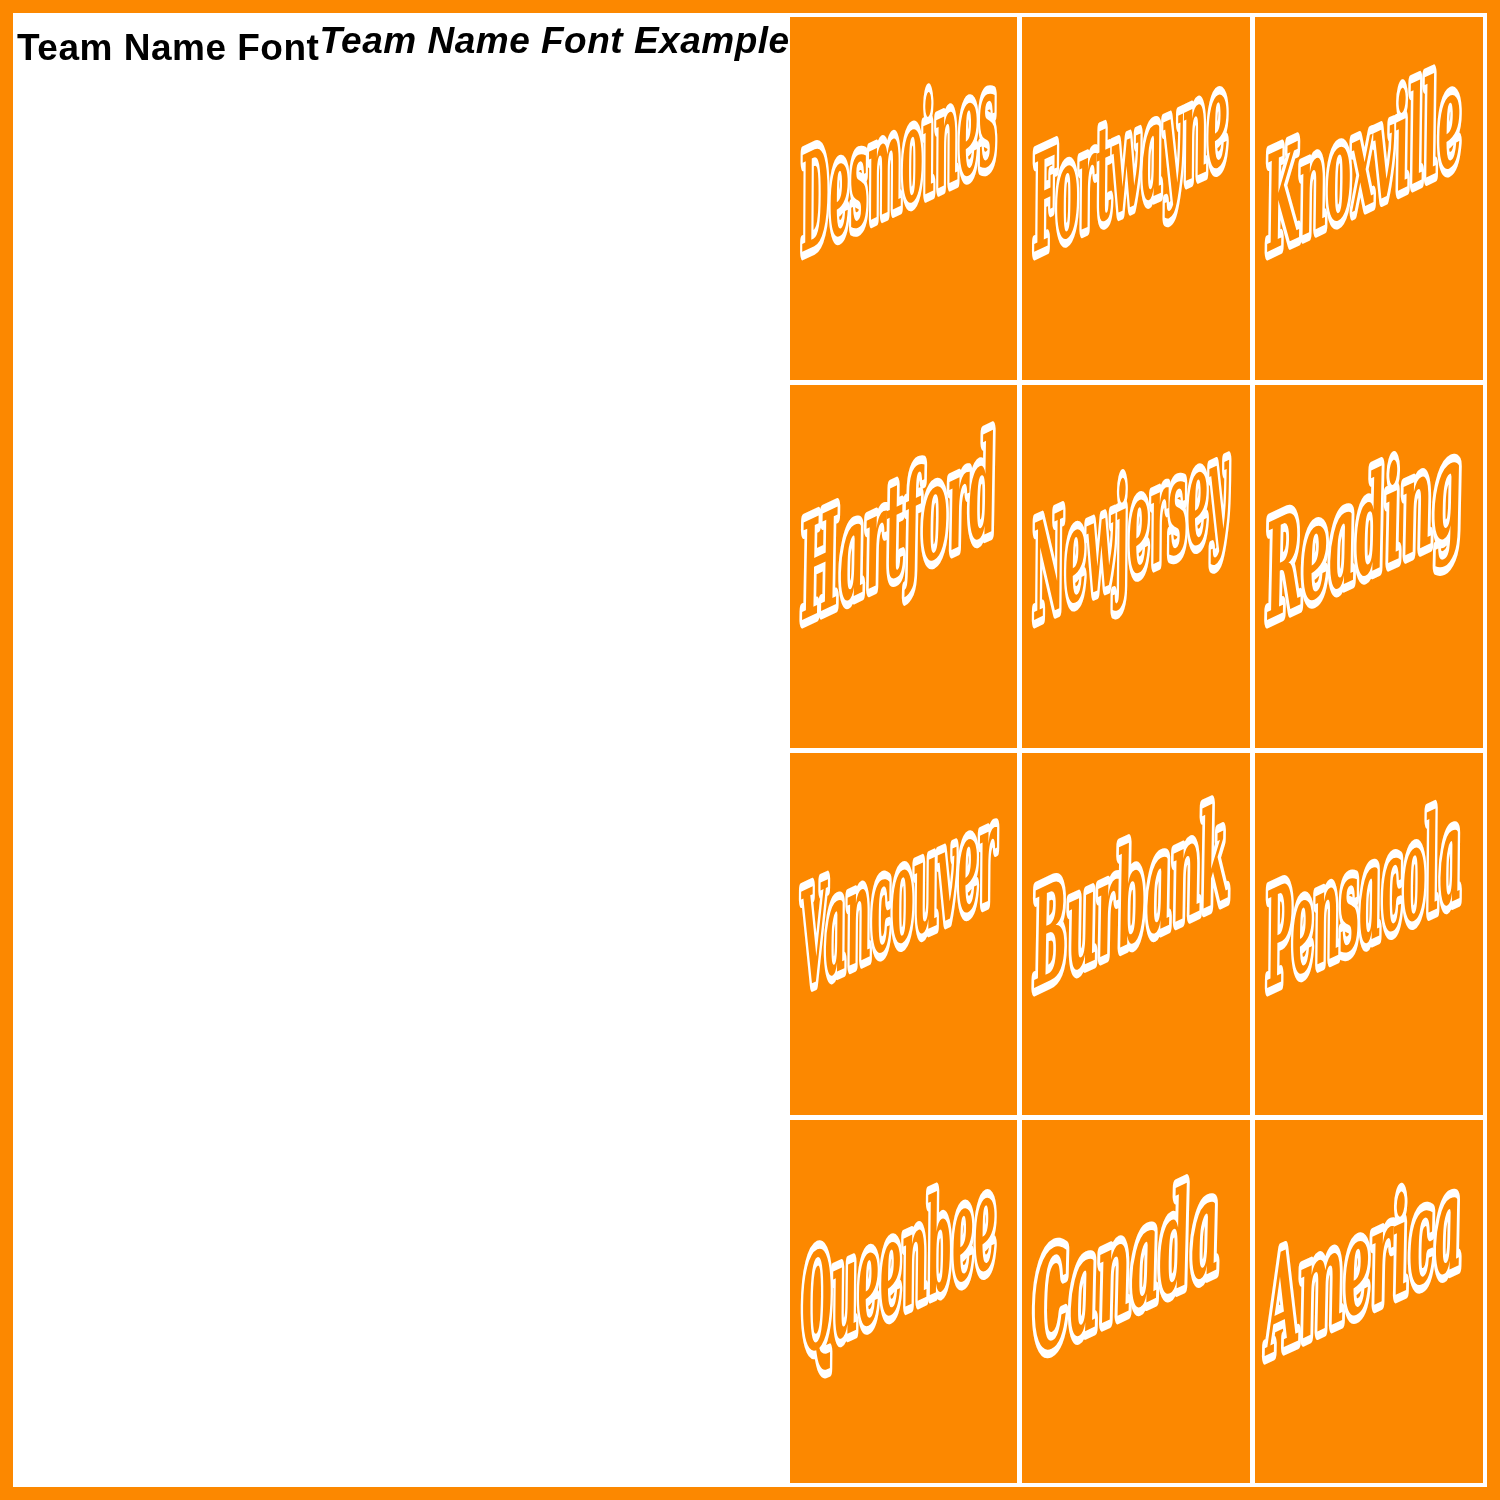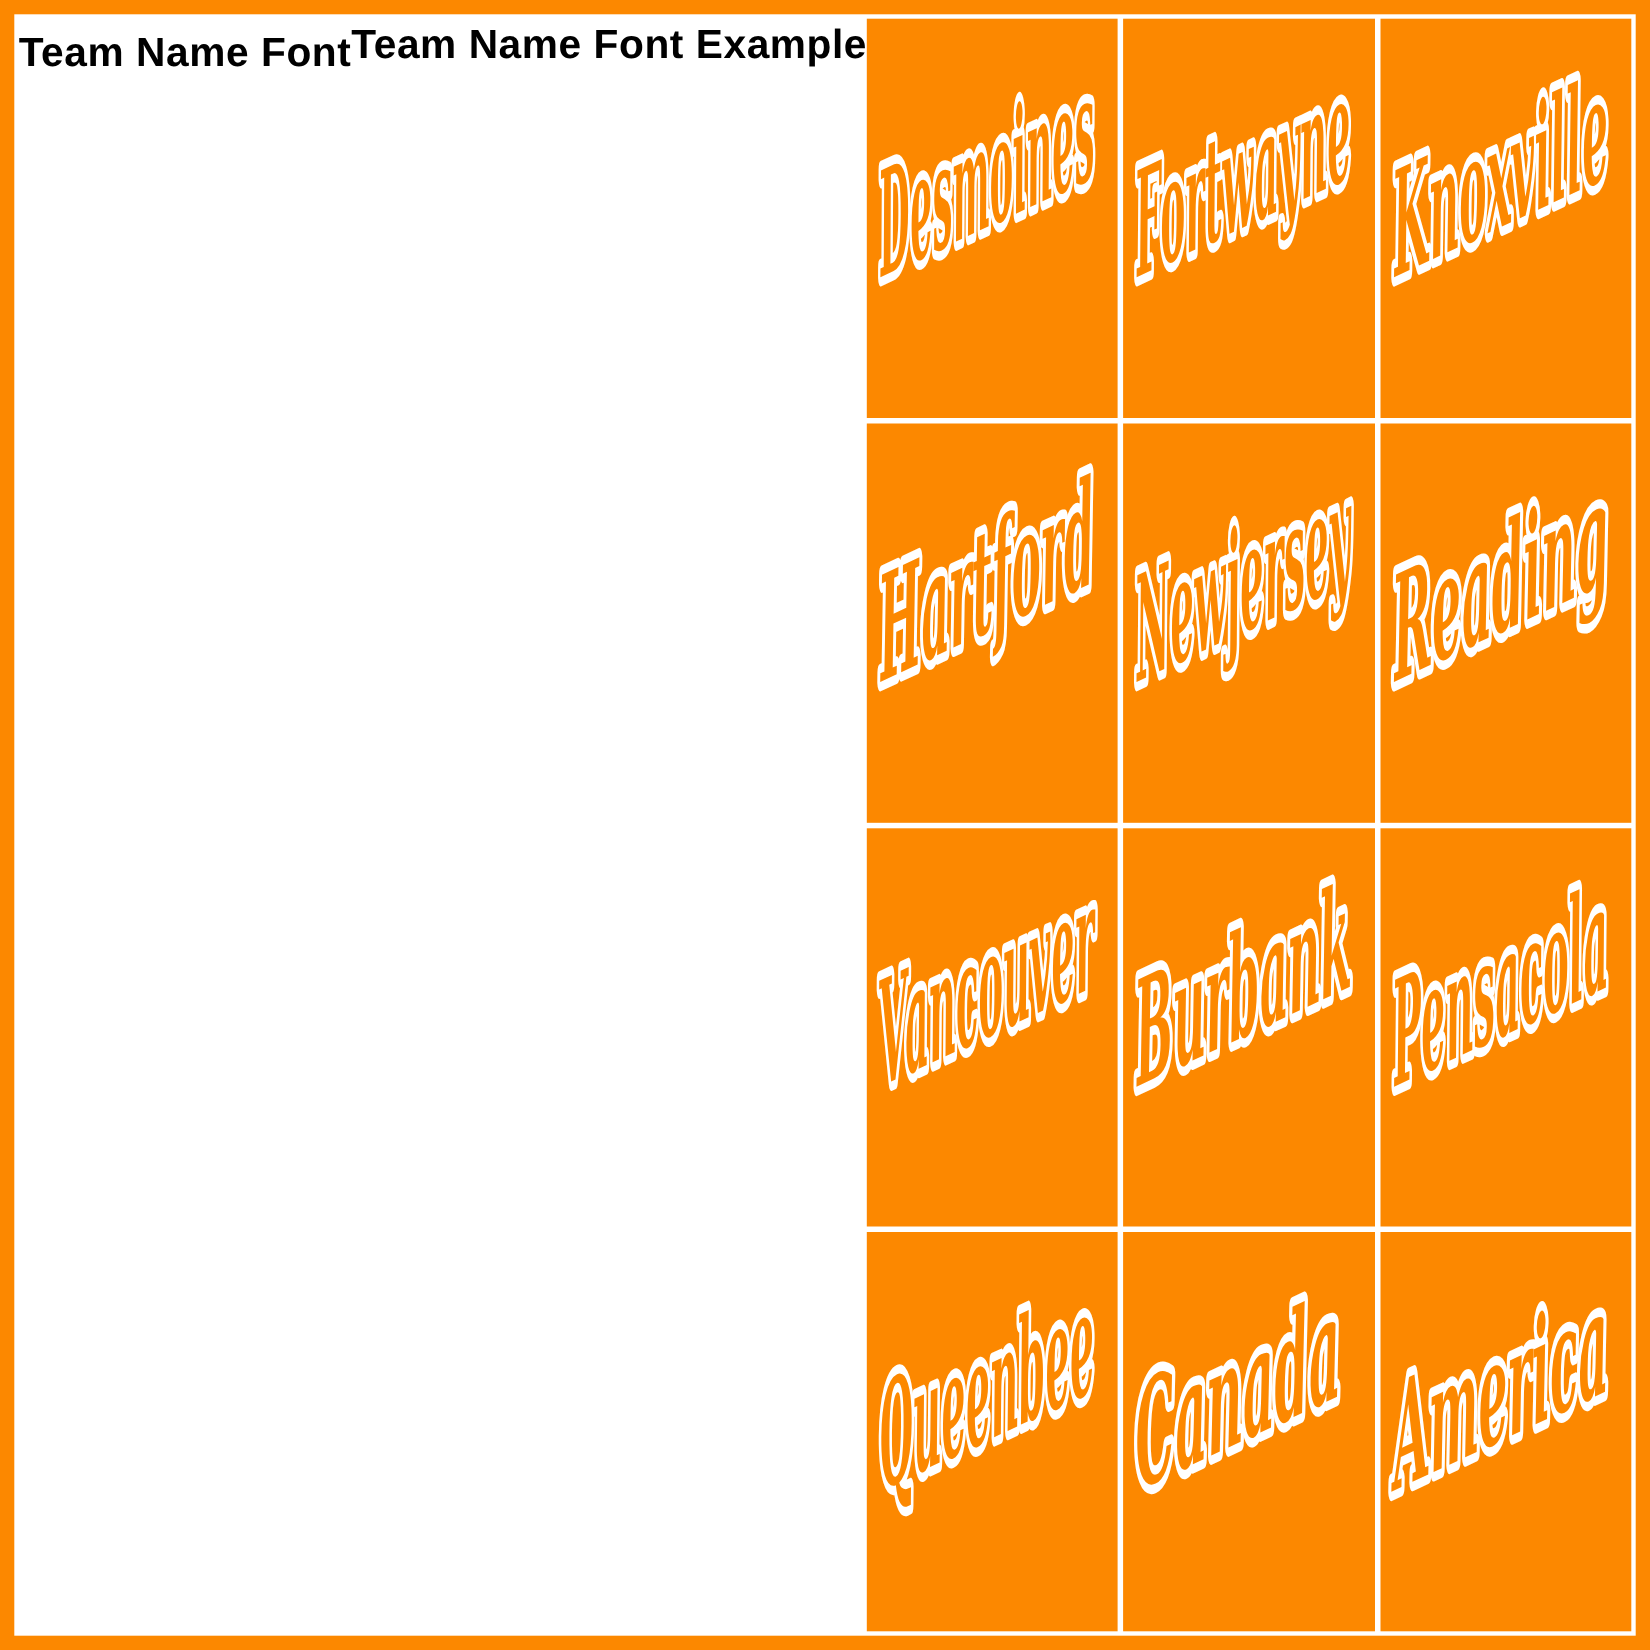--- a/index.html
+++ b/index.html
@@ -16,21 +16,21 @@
     background: var(--line, #ffffff);
     padding: 4px;
     display: flex;
     flex-direction: row;
   }
   .title-band {
     background: var(--line, #ffffff);
     display: flex; align-items: center; justify-content: center;
   }
   .band-top { height: 61px; }
-  .band-mid { height: 48px; }
+  .band-mid { height: 48px; font-style: italic; }
   .title-text {
     font-size: 37px;
     font-weight: bold;
     color: var(--title, #000000);
     letter-spacing: 0.5px;
     white-space: nowrap;
   }
   .alpha-panel {
     height: 400px;
     background: var(--orange, #FC8800);

